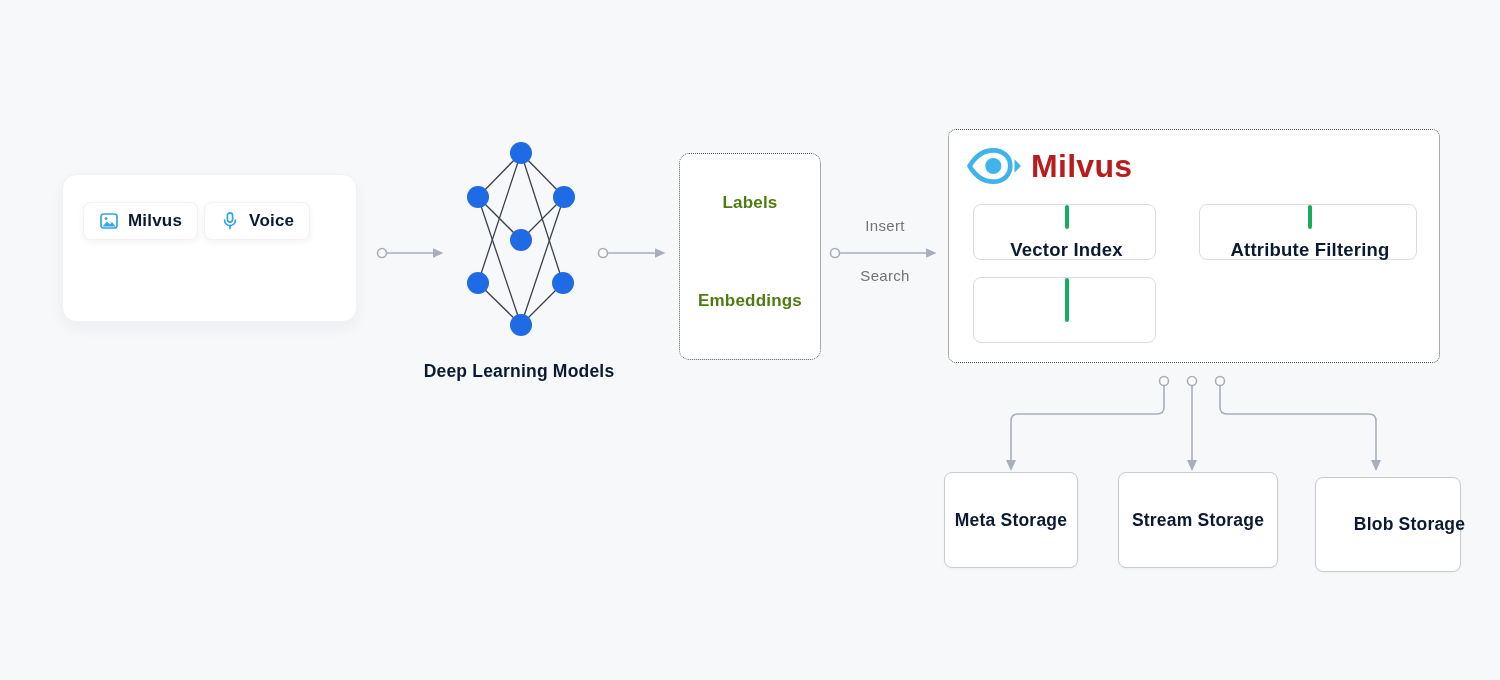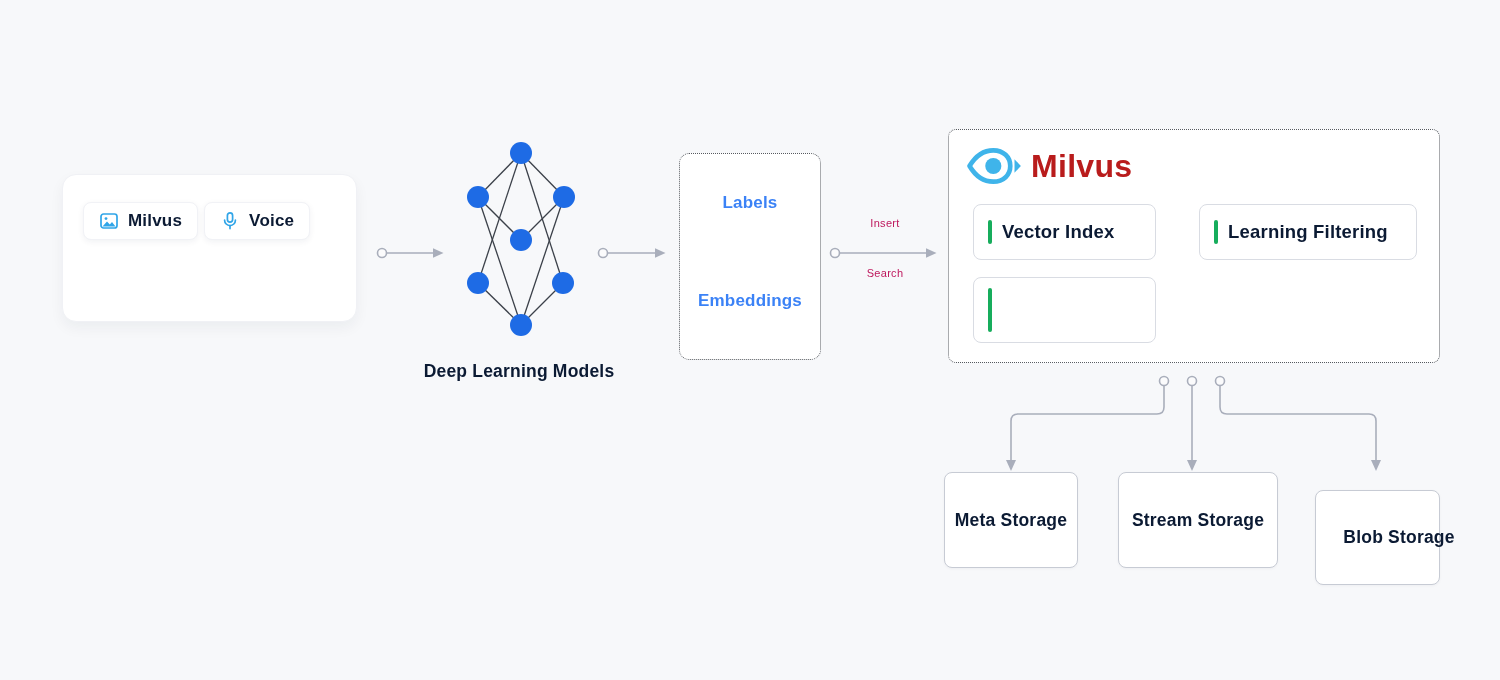--- a/index.html
+++ b/index.html
@@ -32,61 +32,61 @@
     position:absolute;left:409px;top:361px;width:220px;text-align:center;
     font-size:17.5px;font-weight:700;letter-spacing:.2px;color:#0B1A33;
   }
 
   
   .outputs-box{
     position:absolute;left:679px;top:153px;width:142px;height:207px;
     background:#fff;border:1px dotted #55595F;border-radius:10px;box-sizing:border-box;
   }
   .out-label{position:absolute;left:0;width:100%;text-align:center;
-    font-size:17px;font-weight:700;letter-spacing:.2px;color:#3b82f6;}
+    font-size:17px;font-weight:700;letter-spacing:.2px;color:#4d7c0f;}
   .out-label.top{top:39px;}
   .out-label.bottom{top:137px;text-align:center;}
 
   
   .io-label{position:absolute;left:835px;width:100px;text-align:center;
-    font-size:11px;font-weight:500;letter-spacing:.3px;color:#be185d;}
+    font-size:15px;font-weight:500;letter-spacing:.3px;color:#737373;}
   .io-label.insert{top:217px;}
   .io-label.search{top:267px;}
 
   
   .milvus-box{
     position:absolute;left:948px;top:129px;width:492px;height:234px;
     background:#fff;border:1px dotted #55595F;border-radius:8px;box-sizing:border-box;
   }
   .logo-row{position:absolute;left:18px;top:12px;display:flex;align-items:center;gap:8px;}
   .logo-eye{width:56px;height:48px;}
   .brand{font-size:32px;font-weight:700;letter-spacing:.3px;color:#b91c1c;}
   .features{
     position:absolute;left:24px;top:74px;
     display:grid;grid-template-columns:183px 218px;grid-template-rows:56px 66px;
     column-gap:43px;row-gap:17px;
   }
   .feature{
     background:#fff;border:1px solid #D9DCE3;border-radius:8px;box-sizing:border-box;
-    display:flex;align-items:center;gap:10px;padding:0 10px 0 14px;
+    display:flex;align-items:center;gap:10px;padding:0 10px 0 14px;flex-direction:column;
   }
   .bar{width:4px;height:24px;border-radius:2px;background:#16AD5C;flex:0 0 auto;}
   .feature.two-line .bar{height:44px;}
   .feature-label{font-size:18.5px;font-weight:700;letter-spacing:.2px;line-height:1.18;color:#0B1A33;}
 
   
   .storage-box{
     position:absolute;background:#fff;border:1px solid #C7CBD4;border-radius:8px;
     box-sizing:border-box;display:flex;align-items:center;justify-content:center;
     box-shadow:0 1px 3px rgba(20,30,60,.04);
   }
   .storage-box span{font-size:17.5px;font-weight:700;letter-spacing:.2px;color:#0B1A33;white-space:nowrap;}
   .storage-box.meta{left:944px;top:472px;width:134px;height:96px;}
   .storage-box.stream{left:1118px;top:472px;width:160px;height:96px;}
-  .storage-box.blob{left:1315px;top:490px;width:125px;height:95px;padding-left:43px;}
+  .storage-box.blob{left:1315px;top:477px;width:146px;height:95px;padding-left:43px;}
 </style>
 </head>
 <body>
 
 <div class="canvas">
 
   <svg class="overlay" width="1500" height="680" viewBox="0 0 1500 680">
 
     <g stroke="#A9AEBB" stroke-width="1.6" fill="none">
       <line x1="387" y1="253" x2="433" y2="253"></line>
@@ -181,21 +181,21 @@
       </svg>
       <span class="brand">Milvus</span>
     </div>
     <div class="features">
       <div class="feature">
         <span class="bar"></span>
         <span class="feature-label">Vector Index</span>
       </div>
       <div class="feature">
         <span class="bar"></span>
-        <span class="feature-label">Learning Filtering</span>
+        <span class="feature-label">Attribute Filtering</span>
       </div>
       <div class="feature two-line">
         <span class="bar"></span>
       </div>
     </div>
   </div>
 
   <div class="storage-box meta">
     <span>Meta Storage</span>
   </div>

